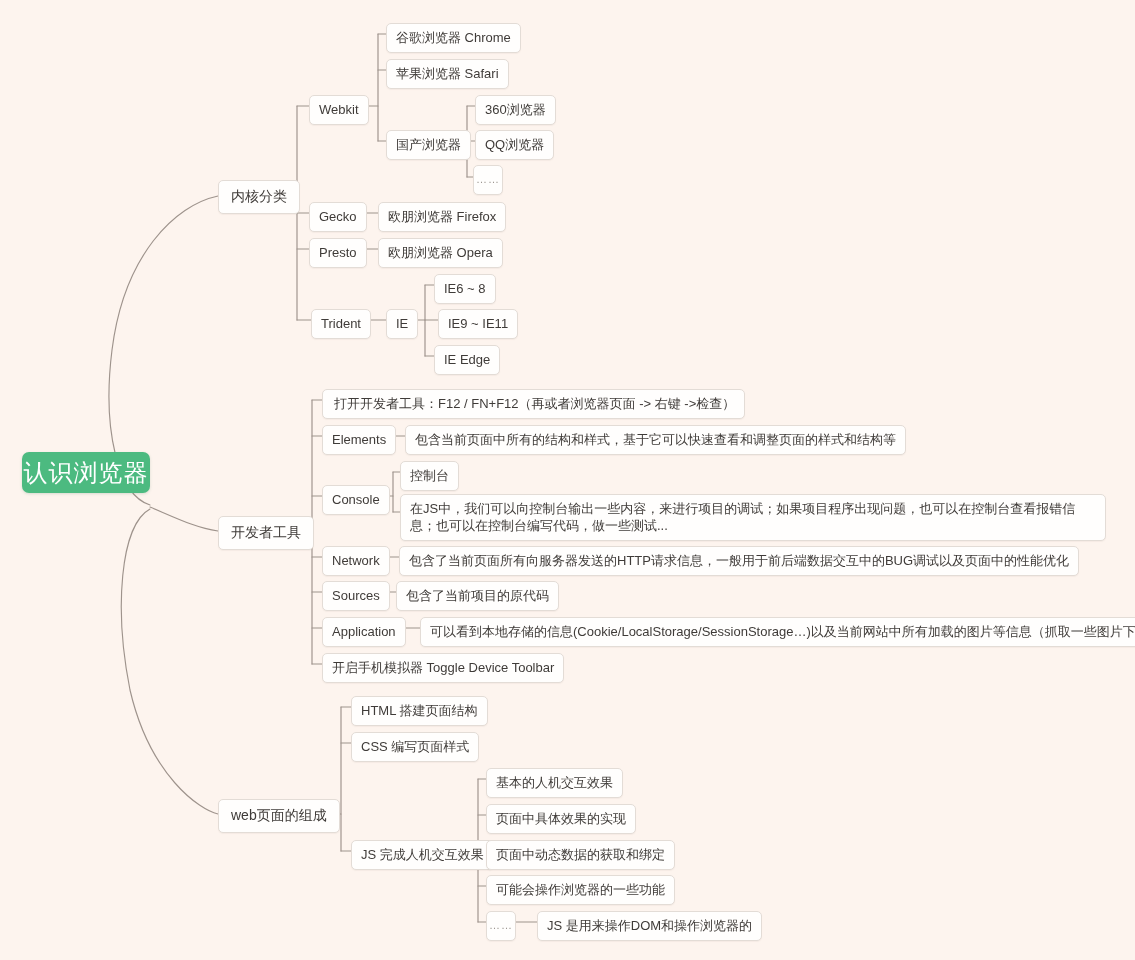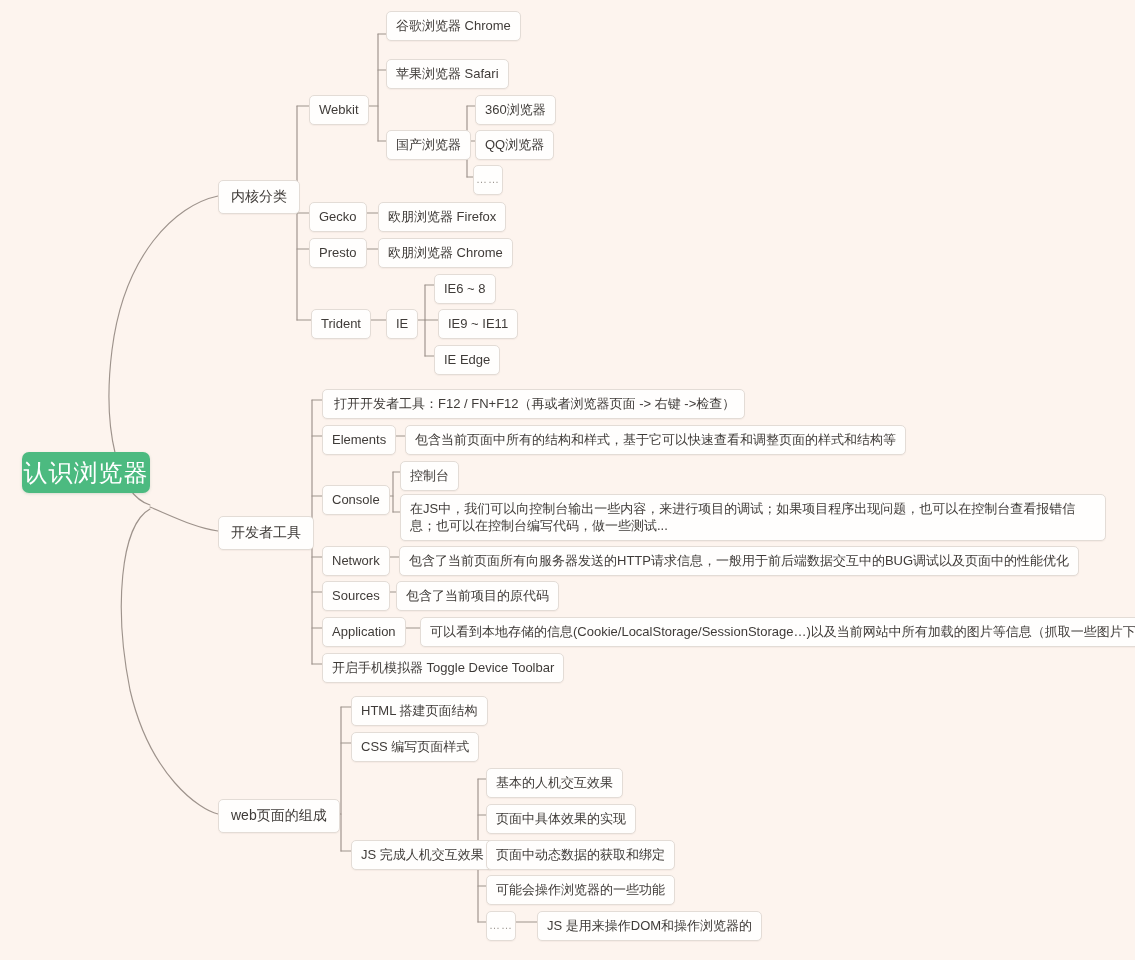--- a/index.html
+++ b/index.html
@@ -121,21 +121,21 @@
   </div>
 
   <div class="node lvl1" style="left:218px; top:180px;">
     <span>内核分类</span>
   </div>
 
   <div class="node pad" style="left:309px; top:95px;">
     <span>Webkit</span>
   </div>
 
-  <div class="node pad" style="left:386px; top:11px;">
+  <div class="node pad" style="left:386px; top:23px;">
     <span>谷歌浏览器 Chrome</span>
   </div>
   <div class="node pad" style="left:386px; top:59px;">
     <span>苹果浏览器 Safari</span>
   </div>
   <div class="node pad" style="left:386px; top:130px;">
     <span>国产浏览器</span>
   </div>
 
   <div class="node pad" style="left:475px; top:95px;">
@@ -152,21 +152,21 @@
     <span>Gecko</span>
   </div>
   <div class="node pad" style="left:378px; top:202px;">
     <span>欧朋浏览器 Firefox</span>
   </div>
 
   <div class="node pad" style="left:309px; top:238px;">
     <span>Presto</span>
   </div>
   <div class="node pad" style="left:378px; top:238px;">
-    <span>欧朋浏览器 Chrome</span>
+    <span>欧朋浏览器 Opera</span>
   </div>
 
   <div class="node pad" style="left:311px; top:309px;">
     <span>Trident</span>
   </div>
   <div class="node pad" style="left:386px; top:309px;">
     <span>IE</span>
   </div>
   <div class="node pad" style="left:434px; top:274px;">
     <span>IE6 ~ 8</span>

